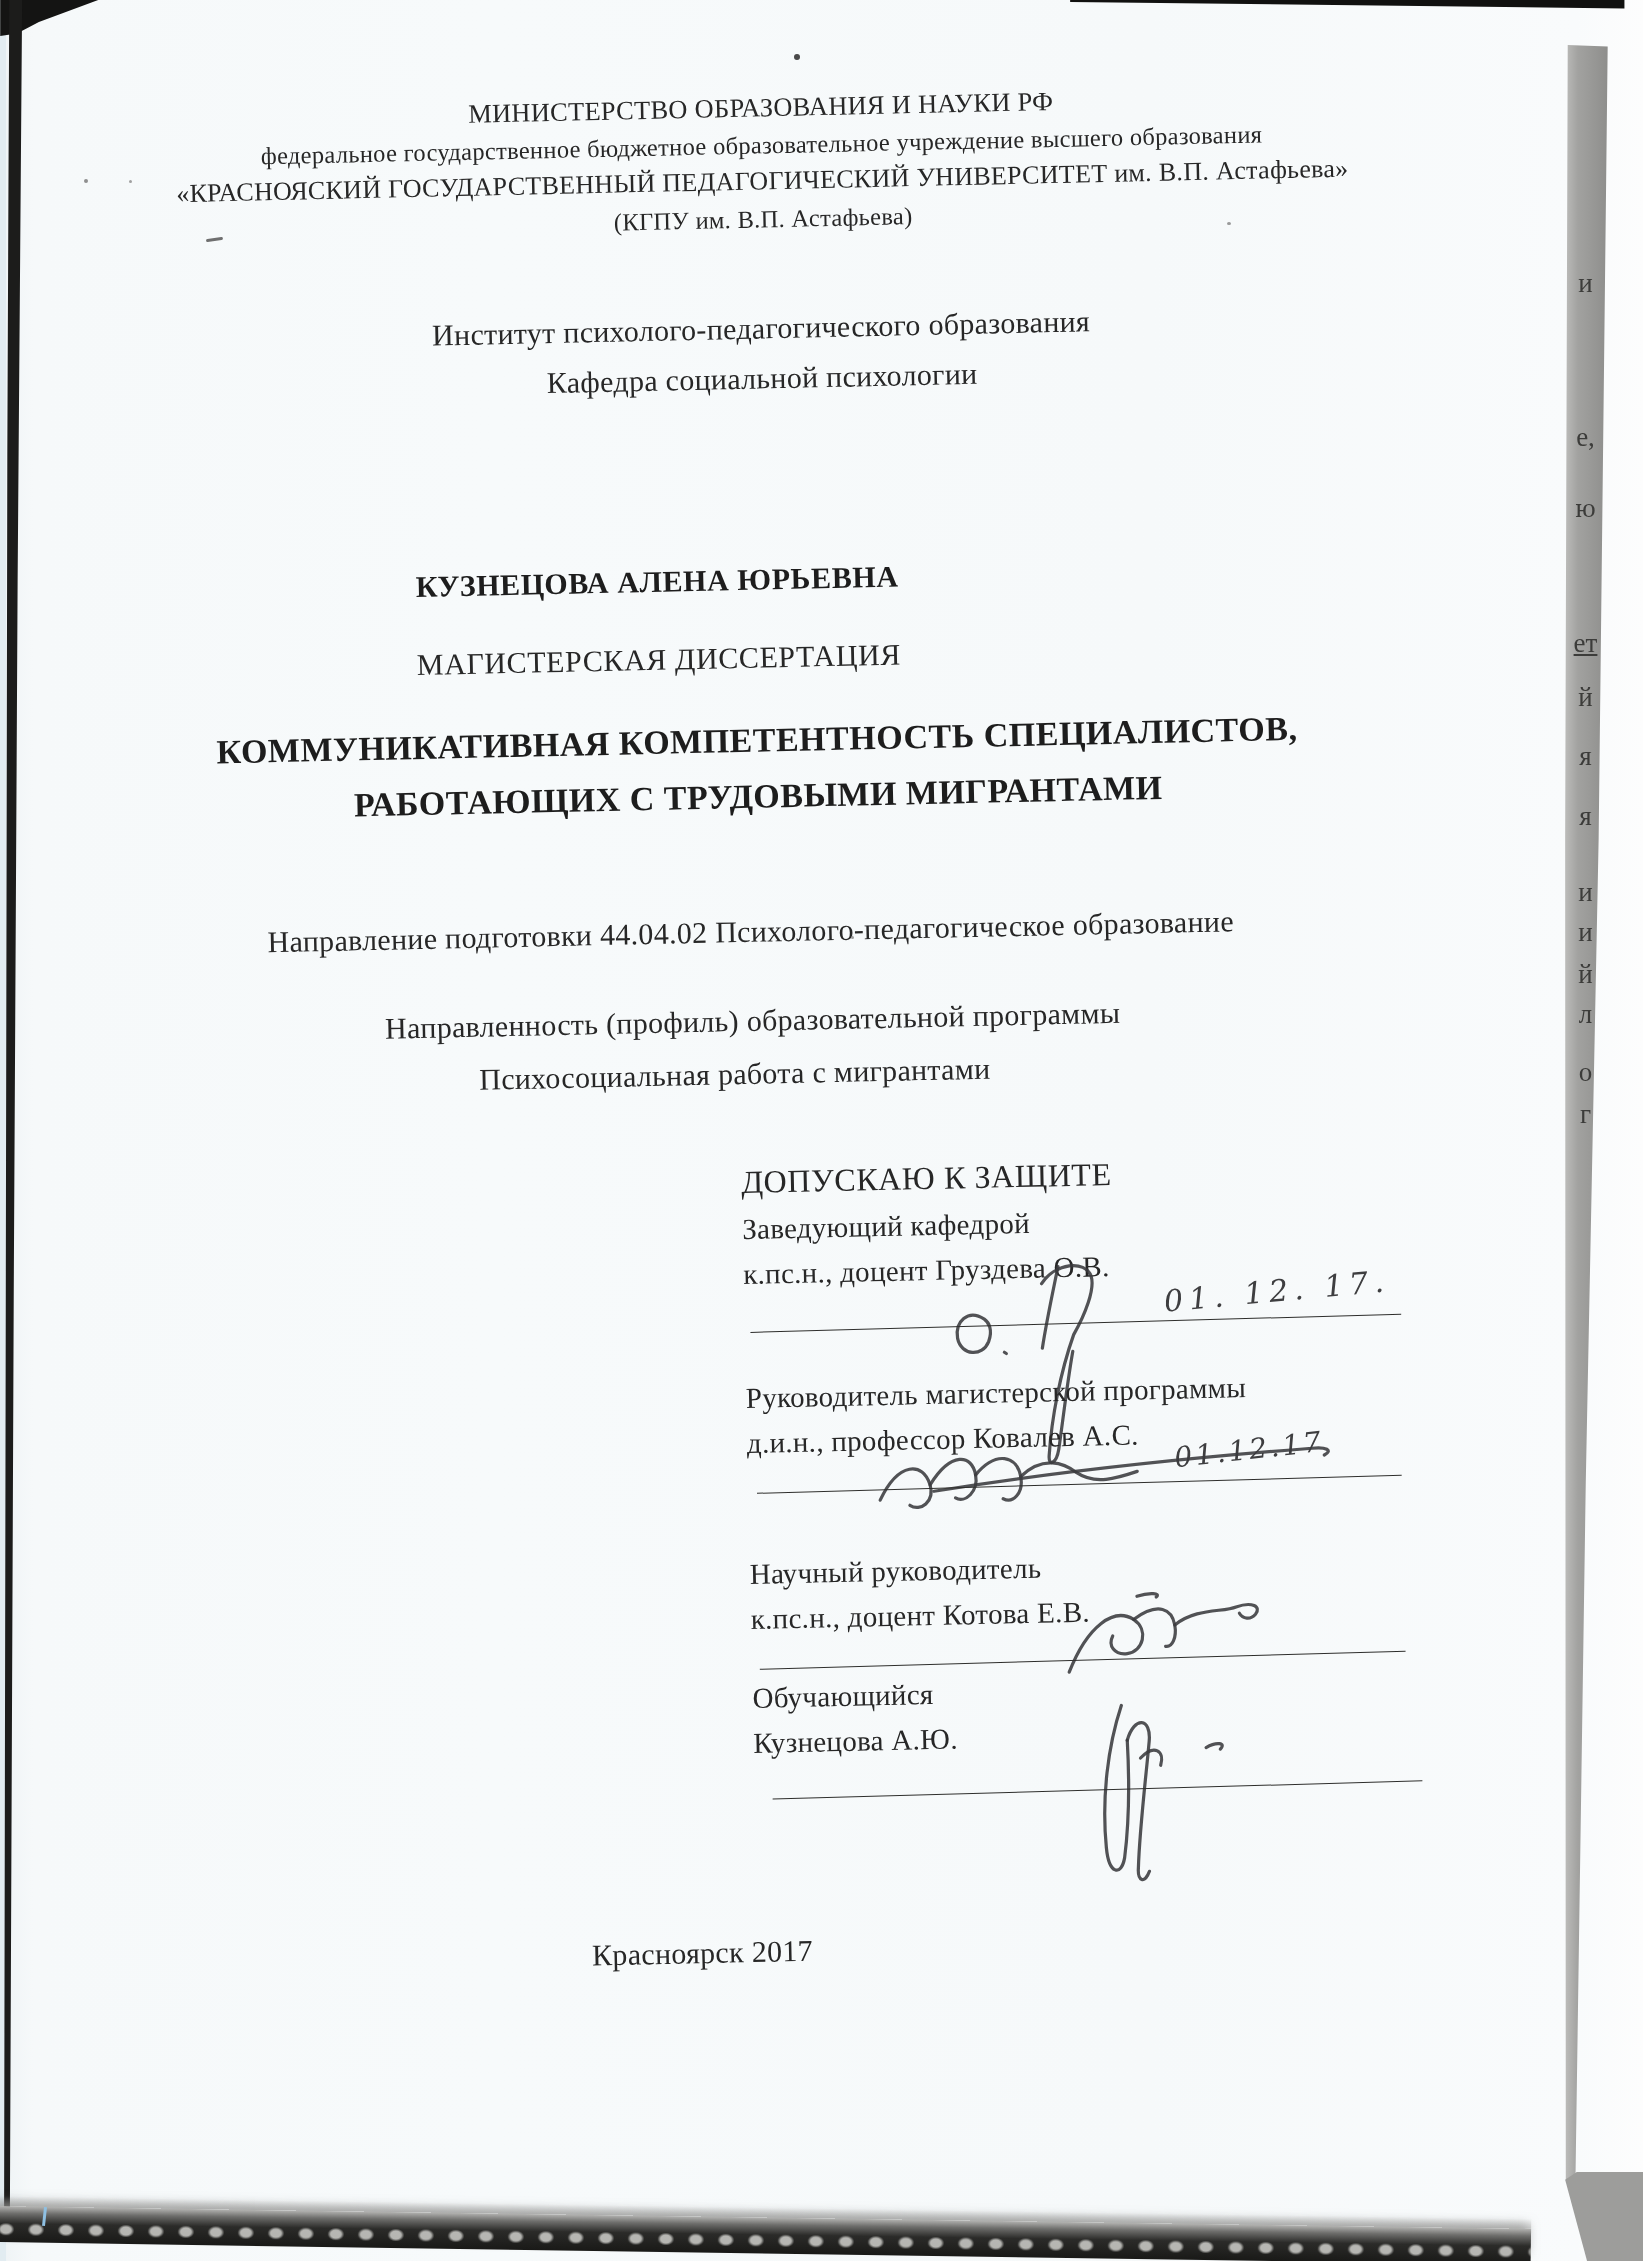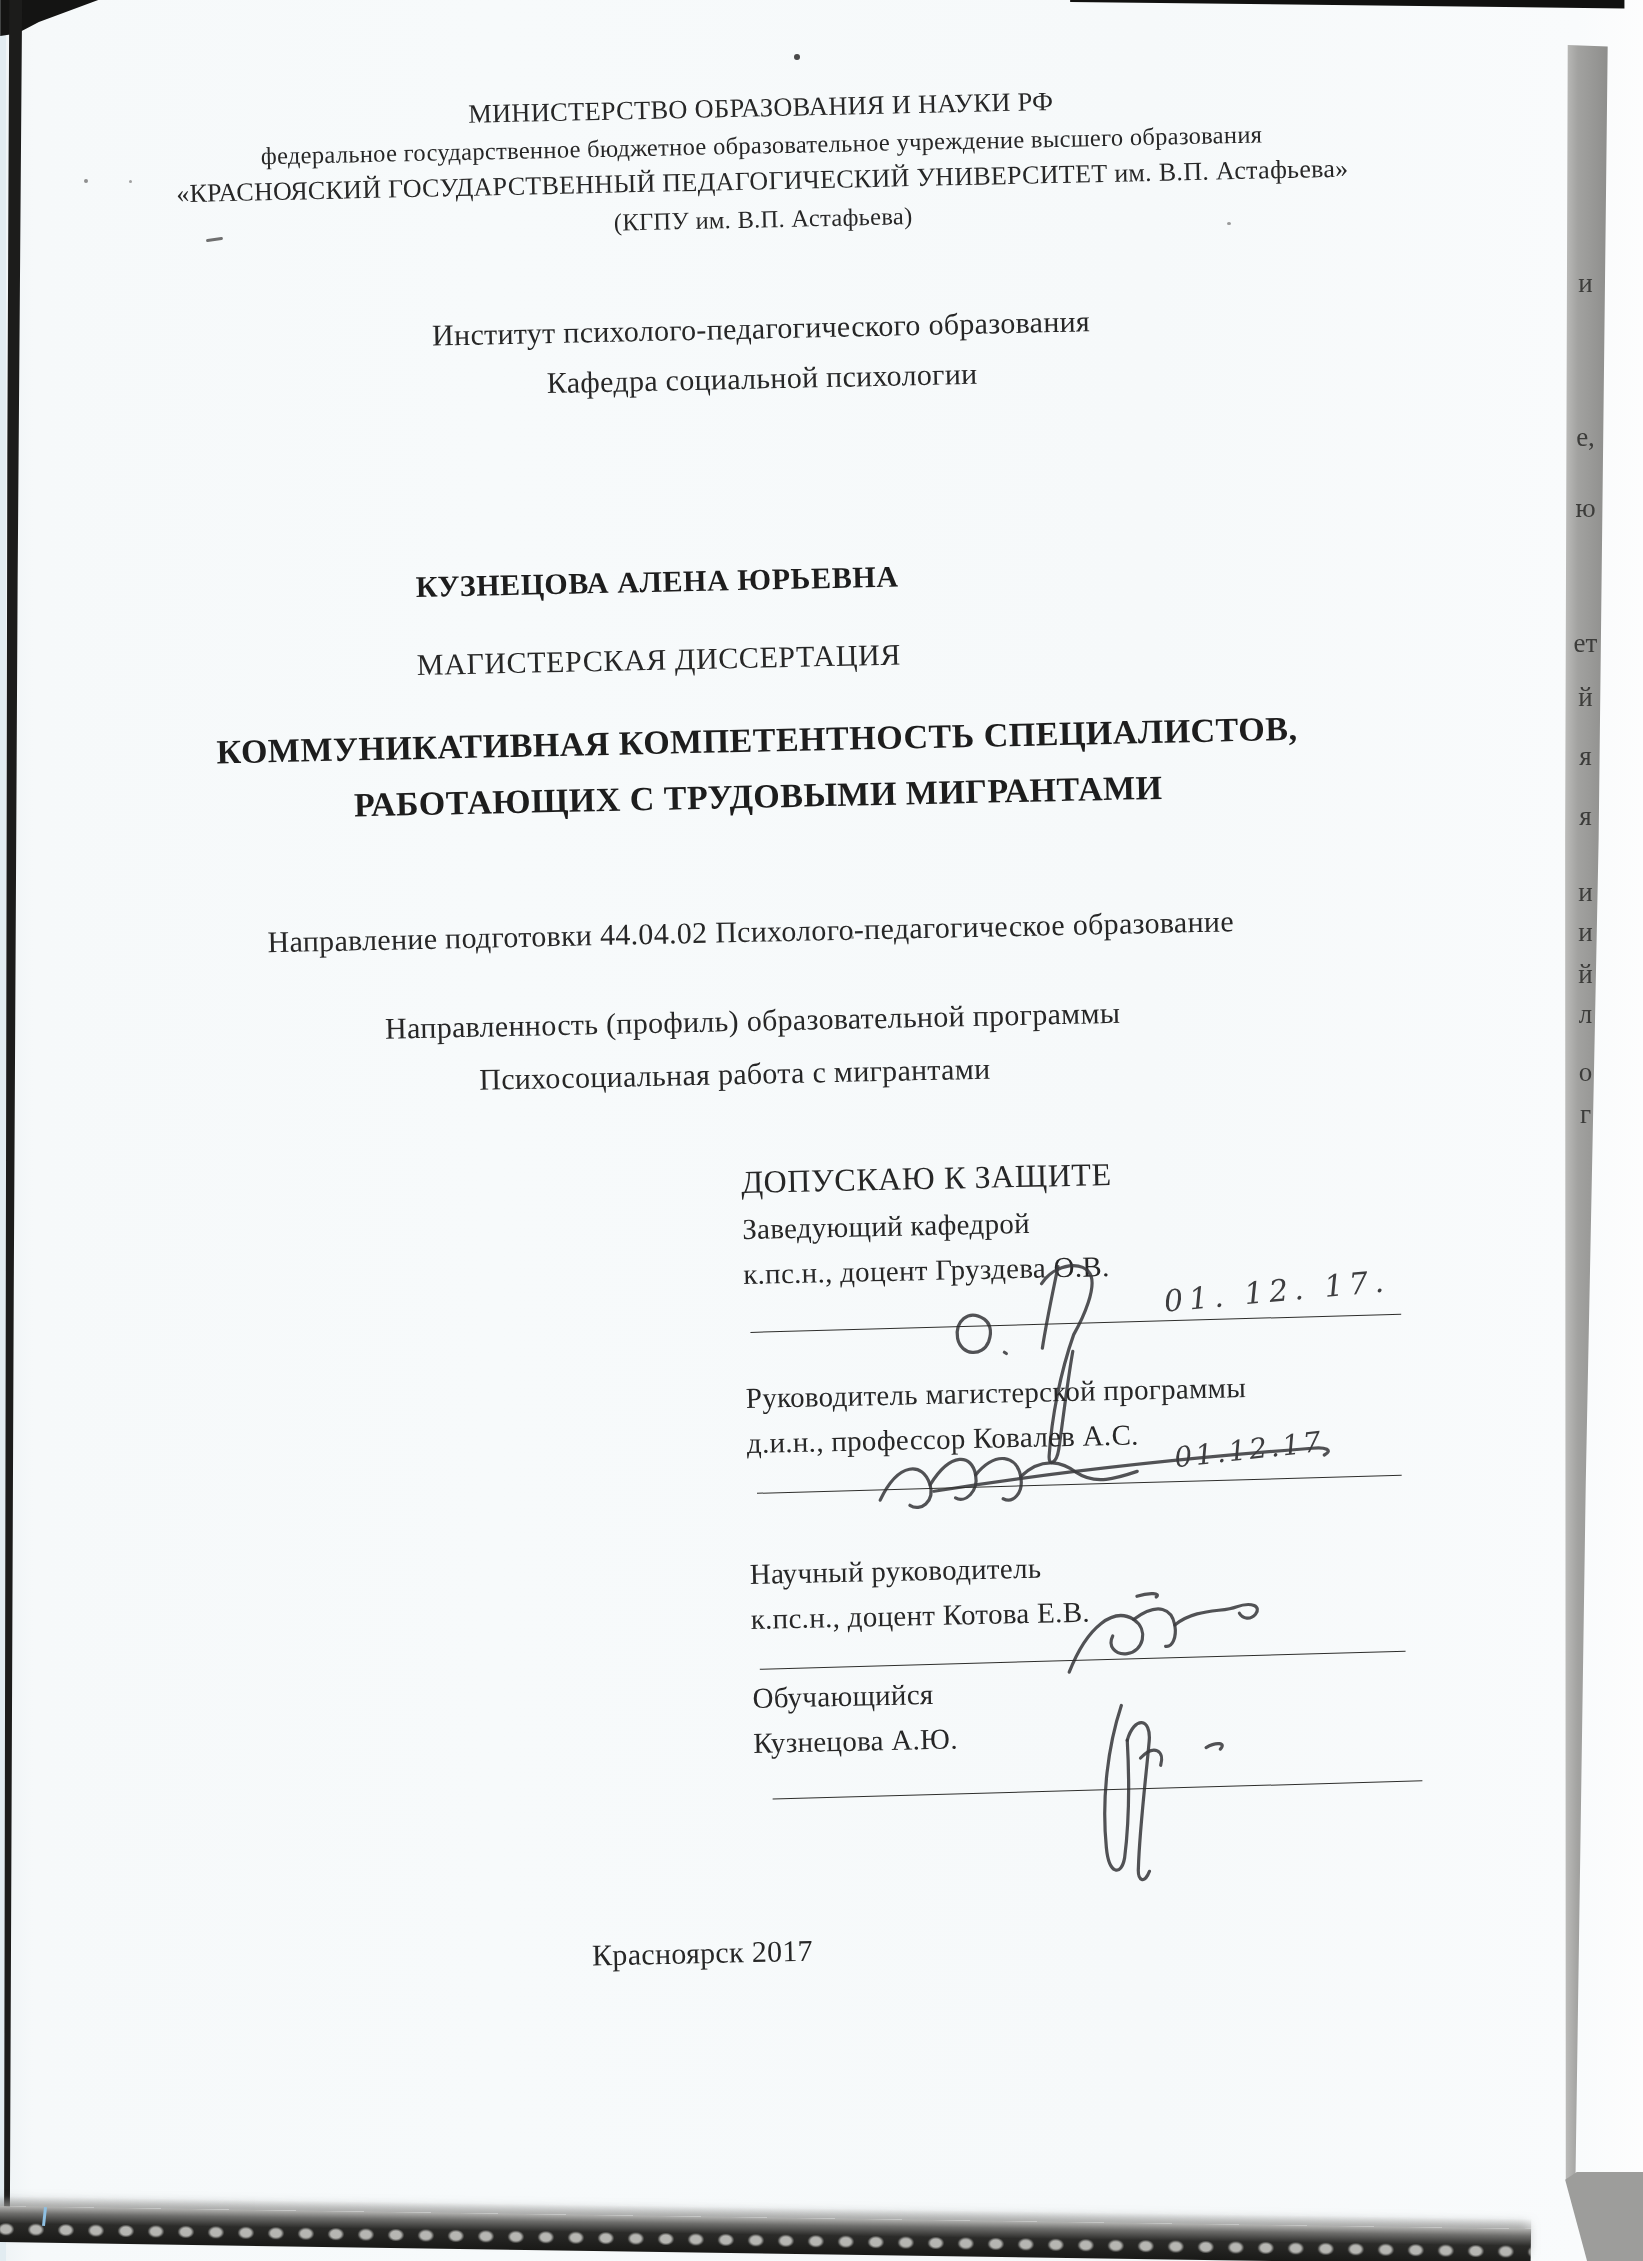--- a/index.html
+++ b/index.html
@@ -142,21 +142,21 @@
     </linearGradient>
   </defs>
   <polygon points="2432,70 2494,72 2480,1300 2460,2300 2444,3382 2429,3382 2428,1300" fill="url(#bandg)"></polygon>
 
   <polygon points="2446,3370 2550,3370 2550,3508 2462,3508 2428,3382" fill="#9d9d9b"></polygon>
 </svg>
 
 <span class="edge-ch" style="top:268px;">и</span>
 <span class="edge-ch" style="top:422px;">е,</span>
 <span class="edge-ch" style="top:493px;">ю</span>
-<span class="edge-ch" style="top:628px;">ет</span>
+<span class="edge-ch" style="top:628px;text-decoration:underline;">ет</span>
 <span class="edge-ch" style="top:682px;">й</span>
 <span class="edge-ch" style="top:741px;">я</span>
 <span class="edge-ch" style="top:801px;">я</span>
 <span class="edge-ch" style="top:877px;">и</span>
 <span class="edge-ch" style="top:917px;">и</span>
 <span class="edge-ch" style="top:959px;">й</span>
 <span class="edge-ch" style="top:999px;">л</span>
 <span class="edge-ch" style="top:1057px;">о</span>
 <span class="edge-ch" style="top:1099px;">г</span>
 

